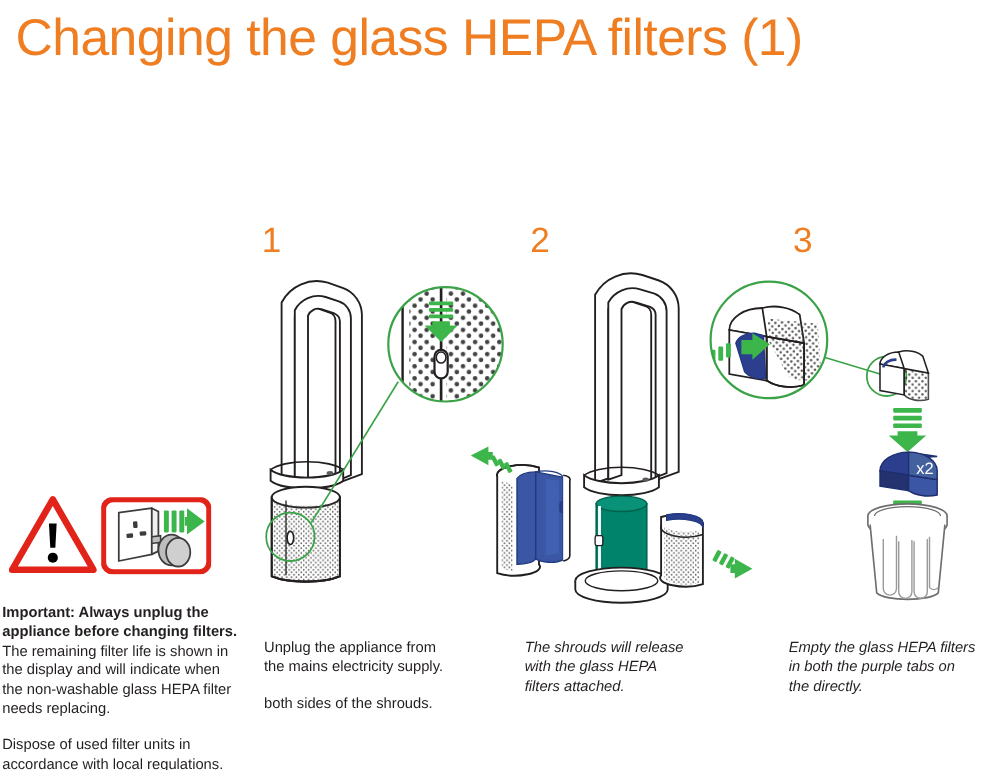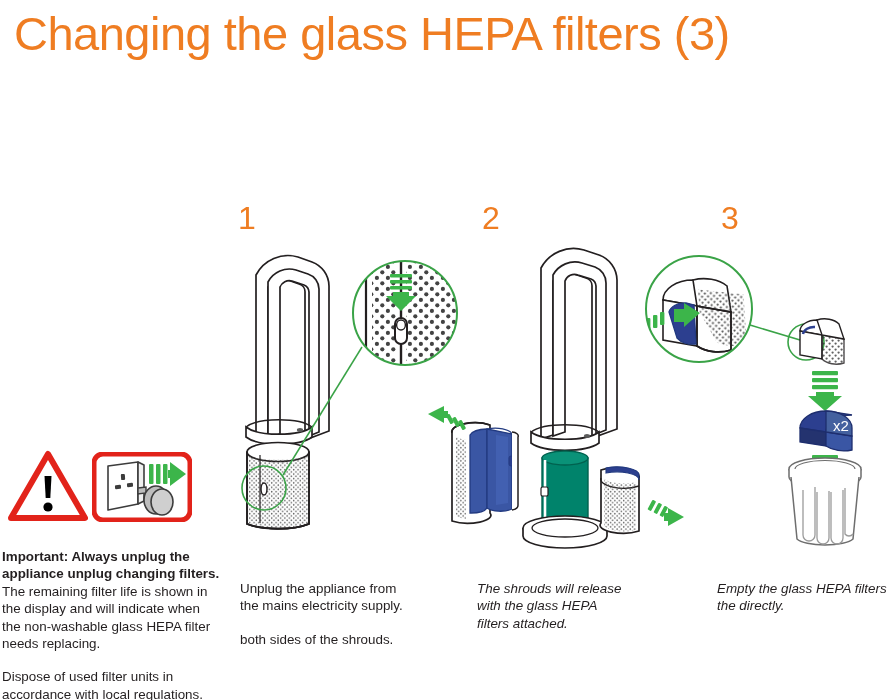--- a/index.html
+++ b/index.html
@@ -59,21 +59,21 @@
   #c3{left:717px;top:550px;width:180px;font-style:italic;}
 
   
   .art{position:absolute;left:0;top:0;width:896px;height:700px;pointer-events:none;}
 </style>
 </head>
 <body>
 
 <div class="page">
 
-  <div class="title">Changing the glass HEPA filters (3)</div>
+  <div class="title">Changing the glass HEPA filters (1)</div>
 
   <div class="warn-icons">
     <svg class="tri-ico" viewBox="0 0 80 72">
       <path d="M40 4 L77 68 L3 68 Z" fill="none" stroke="#e2231a" stroke-width="6" stroke-linejoin="round"></path>
       <path d="M40 14 L68 63 L12 63 Z" fill="none" stroke="#ffffff" stroke-width="2"></path>
       <path d="M36.5 26 L43.5 26 L42.3 48 L37.7 48 Z" fill="#000"></path>
       <circle cx="40" cy="57" r="4.6" fill="#000"></circle>
     </svg>
 
     <svg class="plug-ico" viewBox="0 0 100 70">
@@ -94,21 +94,21 @@
         <rect x="57" y="12" width="4.5" height="20" rx="1"></rect>
         <rect x="64" y="12" width="4.5" height="20" rx="1"></rect>
         <rect x="71" y="12" width="4.5" height="20" rx="1"></rect>
         <path d="M78 10 L94 22 L78 34 L78 26 L76 26 L76 18 L78 18 Z"></path>
       </g>
     </svg>
   </div>
 
   <div class="left-text">
     <p class="b">Important: Always unplug the</p>
-    <p class="b">appliance unplug changing filters.</p>
+    <p class="b">appliance before changing filters.</p>
     <p>The remaining filter life is shown in</p>
     <p>the display and will indicate when</p>
     <p>the non-washable glass HEPA filter</p>
     <p>needs replacing.</p>
     <div class="gap"></div>
     <p>Dispose of used filter units in</p>
     <p>accordance with local regulations.</p>
   </div>
 
   <div class="stepnum" id="n1">1</div>
@@ -123,20 +123,21 @@
   </div>
 
   <div class="cap" id="c2">
     <p>The shrouds will release</p>
     <p>with the glass HEPA</p>
     <p>filters attached.</p>
   </div>
 
   <div class="cap" id="c3">
     <p>Empty the glass HEPA filters</p>
+    <p>in both the purple tabs on</p>
     <p>the directly.</p>
   </div>
 
   <svg class="art" viewBox="0 0 896 700">
     <defs>
       <pattern id="perf" width="6" height="6" patternUnits="userSpaceOnUse">
         <circle cx="1.6" cy="1.6" r="1.15" fill="#3b3b3b"></circle>
         <circle cx="4.6" cy="4.6" r="1.15" fill="#3b3b3b"></circle>
       </pattern>
       <pattern id="perfSm" width="4.4" height="4.4" patternUnits="userSpaceOnUse">

